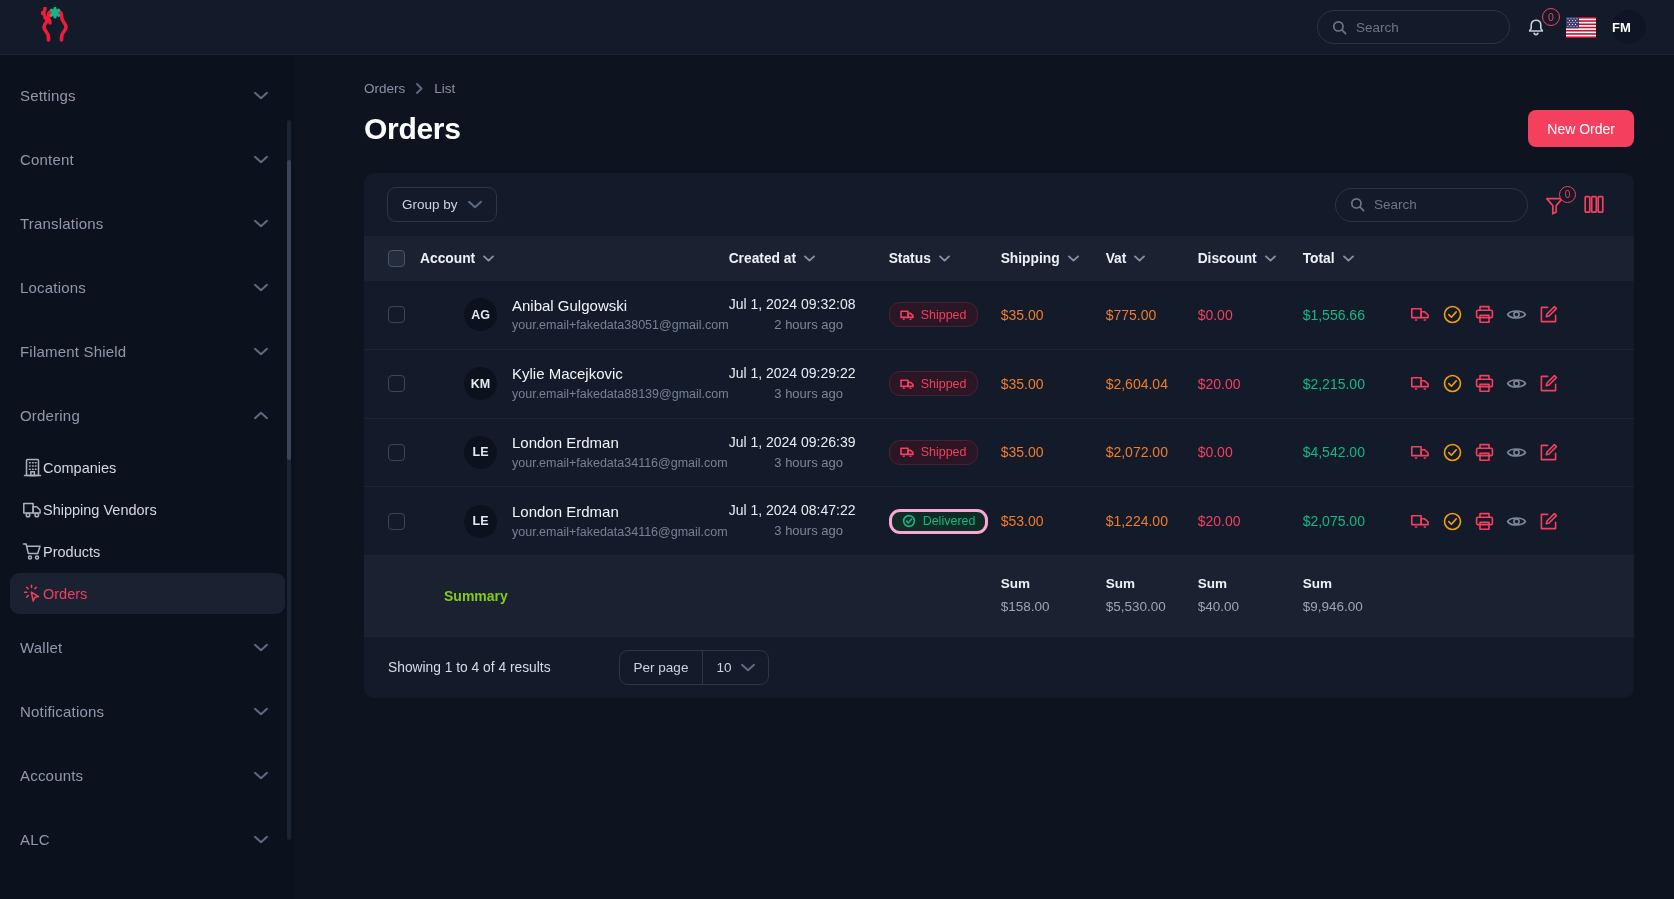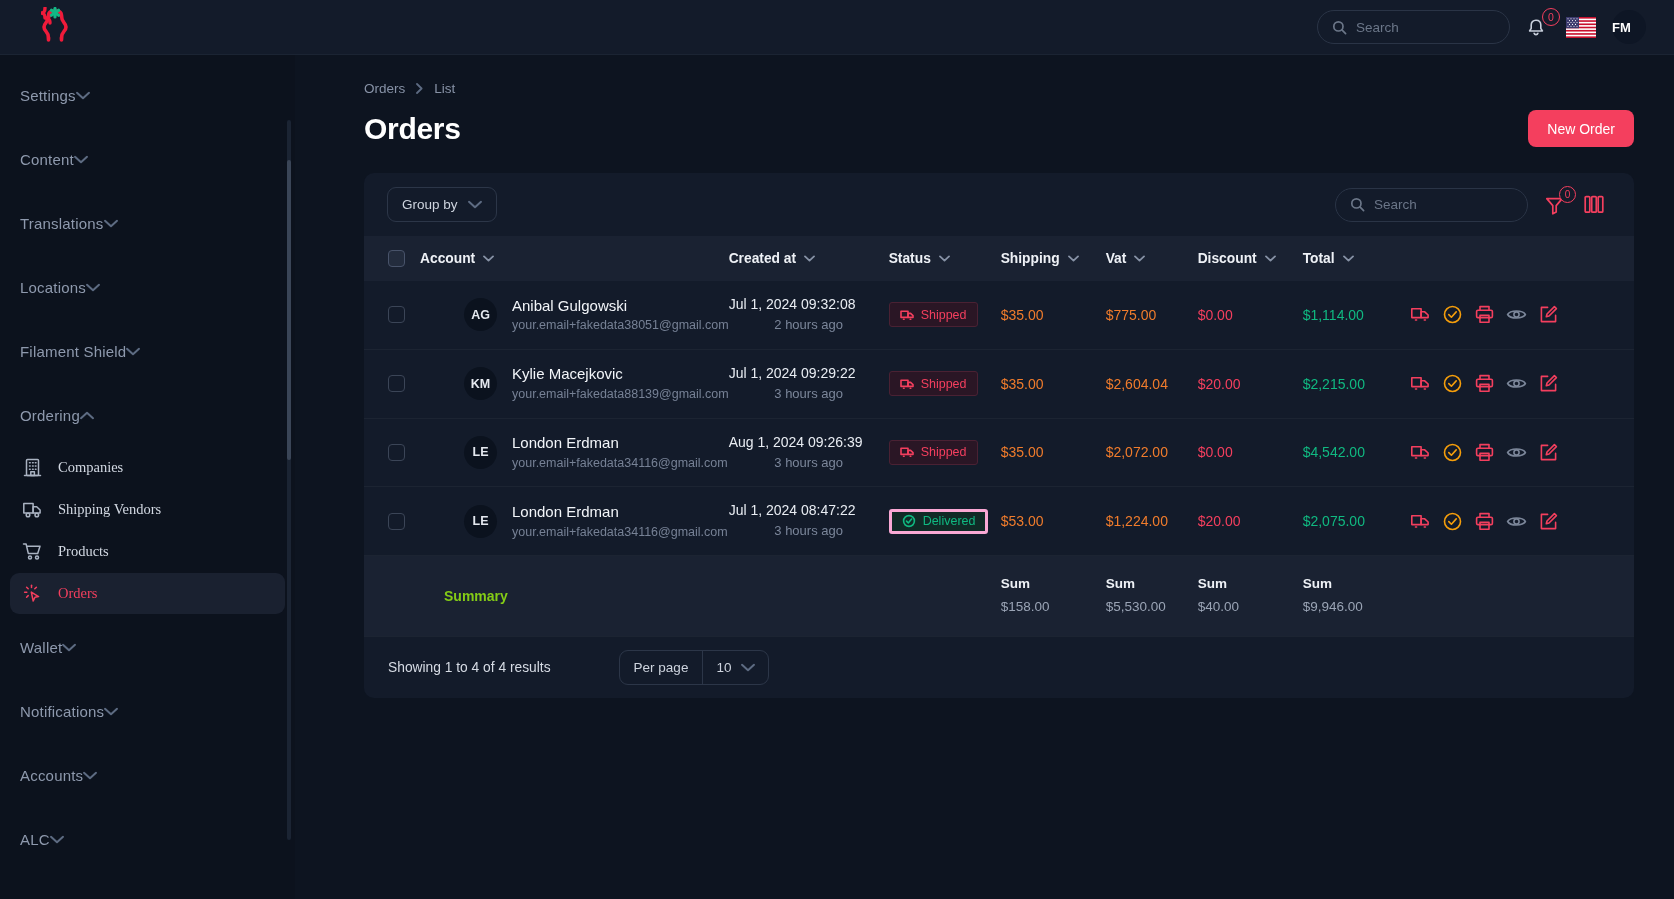--- a/index.html
+++ b/index.html
@@ -24,41 +24,39 @@
     display: flex; align-items: center;
     padding-left: 32px;
     border-bottom: 1px solid #1b2433;
     background: #131b2a;
   }
   .logo-svg { width: 46px; height: 40px; display: block; }
 
   .nav { padding-top: 8px; }
   .nav-group {
     height: 64px;
-    display: flex; align-items: center; 
+    display: flex; align-items: center; justify-content: space-between;
     padding: 0 27px 0 20px;
     cursor: pointer;
   }
   .nav-group-label {
     font-size: 15px; color: #8e99ad; font-weight: 400;
     letter-spacing: .2px;
   }
   .chev { width: 14px; height: 9px; flex-shrink: 0; }
   .chev path { stroke: #5d6b82; stroke-width: 2; fill: none; stroke-linecap: round; stroke-linejoin: round; }
 
   .nav-sub { padding: 0 10px; }
   .nav-item {
     height: 41px;
     display: flex; align-items: center;
-    gap: 15px;
     padding: 0 12px;
     border-radius: 9px;
     cursor: pointer;
     margin-bottom: 1px;
-    font-family: Liberation Serif, serif;
   }
   .nav-item-label { font-size: 14.5px; color: #d3d9e3; font-weight: 400; }
   .nav-icon { width: 21px; height: 21px; flex-shrink: 0; display: block; }
   .nav-icon path, .nav-icon rect, .nav-icon circle, .nav-icon line, .nav-icon polyline {
     stroke: #aab3c2; stroke-width: 1.5; fill: none; stroke-linecap: round; stroke-linejoin: round;
   }
   .nav-item.active { background: #1a2130; }
   .nav-item.active .nav-item-label { color: #f43f5e; }
   .nav-item.active .nav-icon path, .nav-item.active .nav-icon line { stroke: #f43f5e; }
 
@@ -203,21 +201,21 @@
   }
   .acct-name { font-size: 15px; color: #f2f5f9; line-height: 1.45; }
   .acct-mail { font-size: 12.5px; color: #76melt; color: #768195; line-height: 1.5; }
 
   .date-main { font-size: 14px; color: #e9edf3; line-height: 1.5; }
   .date-sub { font-size: 13px; color: #7b869a; line-height: 1.6; text-align: center; }
 
   .badge {
     display: inline-flex; align-items: center; gap: 7px;
     height: 25px; padding: 0 10px;
-    border-radius: 3px; font-size: 12.5px; font-weight: 500;
+    border-radius: 11px; font-size: 12.5px; font-weight: 500;
   }
   .badge svg { width: 14px; height: 14px; flex-shrink: 0; }
   .badge.shipped { color: #f43f5e; border: 1px solid #4a2133; background: #2a1625; }
   .badge.shipped svg path, .badge.shipped svg line { stroke: #f43f5e; stroke-width: 1.6; fill: none; stroke-linecap: round; stroke-linejoin: round; }
   .badge.delivered { color: #10b981; border: 3px solid #f9a8d4; background: #102a26; }
   .badge.delivered svg path, .badge.delivered svg circle { stroke: #10b981; stroke-width: 1.6; fill: none; stroke-linecap: round; stroke-linejoin: round; }
 
   .money { font-size: 14px; }
   .money.orange { color: #f07c2c; }
   .money.red { color: #f43f5e; }
@@ -609,21 +607,21 @@
                       <path d="M8 5.4 h2.6 l2.4 2.2 v1.8 H8 z"></path>
                     <line x1="3.5" y1="11.2" x2="4.1" y2="11.2"></line>
                       <line x1="10.2" y1="11.2" x2="10.8" y2="11.2"></line>
                   </svg>
                   <span>Shipped</span>
                 </span>
               </td>
               <td><span class="money orange">$35.00</span></td>
               <td><span class="money orange">$775.00</span></td>
               <td><span class="money red">$0.00</span></td>
-              <td><span class="money green">$1,114.00</span></td>
+              <td><span class="money green">$1,556.66</span></td>
               <td>
                 <div class="actions">
                   <svg class="act pink" viewBox="0 0 21 21">
                       <path d="M1.8 4.8 h9.3 v8.8 H1.8 z"></path>
                       <path d="M11.1 7.8 h3.6 l3.4 3.2 v2.6 h-7 z"></path>
                       <line x1="5.5" y1="16" x2="6.6" y2="16"></line>
                       <line x1="14.3" y1="16" x2="15.4" y2="16"></line>
                     </svg>
                   <svg class="act orange" viewBox="0 0 21 21">
                       <circle cx="10.5" cy="10.5" r="8"></circle>
@@ -718,21 +716,21 @@
                   <div class="avatar">
                       <span>LE</span>
                     </div>
                   <div>
                     <div class="acct-name">London Erdman</div>
                     <div class="acct-mail">your.email+fakedata34116@gmail.com</div>
                   </div>
                 </div>
               </td>
               <td>
-                <div class="date-main">Aug 1, 2024 09:26:39</div>
+                <div class="date-main">Jul 1, 2024 09:26:39</div>
                 <div class="date-sub">3 hours ago</div>
               </td>
               <td>
                 <span class="badge shipped">
                   <svg viewBox="0 0 14 14">
                     <path d="M1 3.2 h7 v6.2 H1 z"></path>
                       <path d="M8 5.4 h2.6 l2.4 2.2 v1.8 H8 z"></path>
                     <line x1="3.5" y1="11.2" x2="4.1" y2="11.2"></line>
                       <line x1="10.2" y1="11.2" x2="10.8" y2="11.2"></line>
                   </svg>

